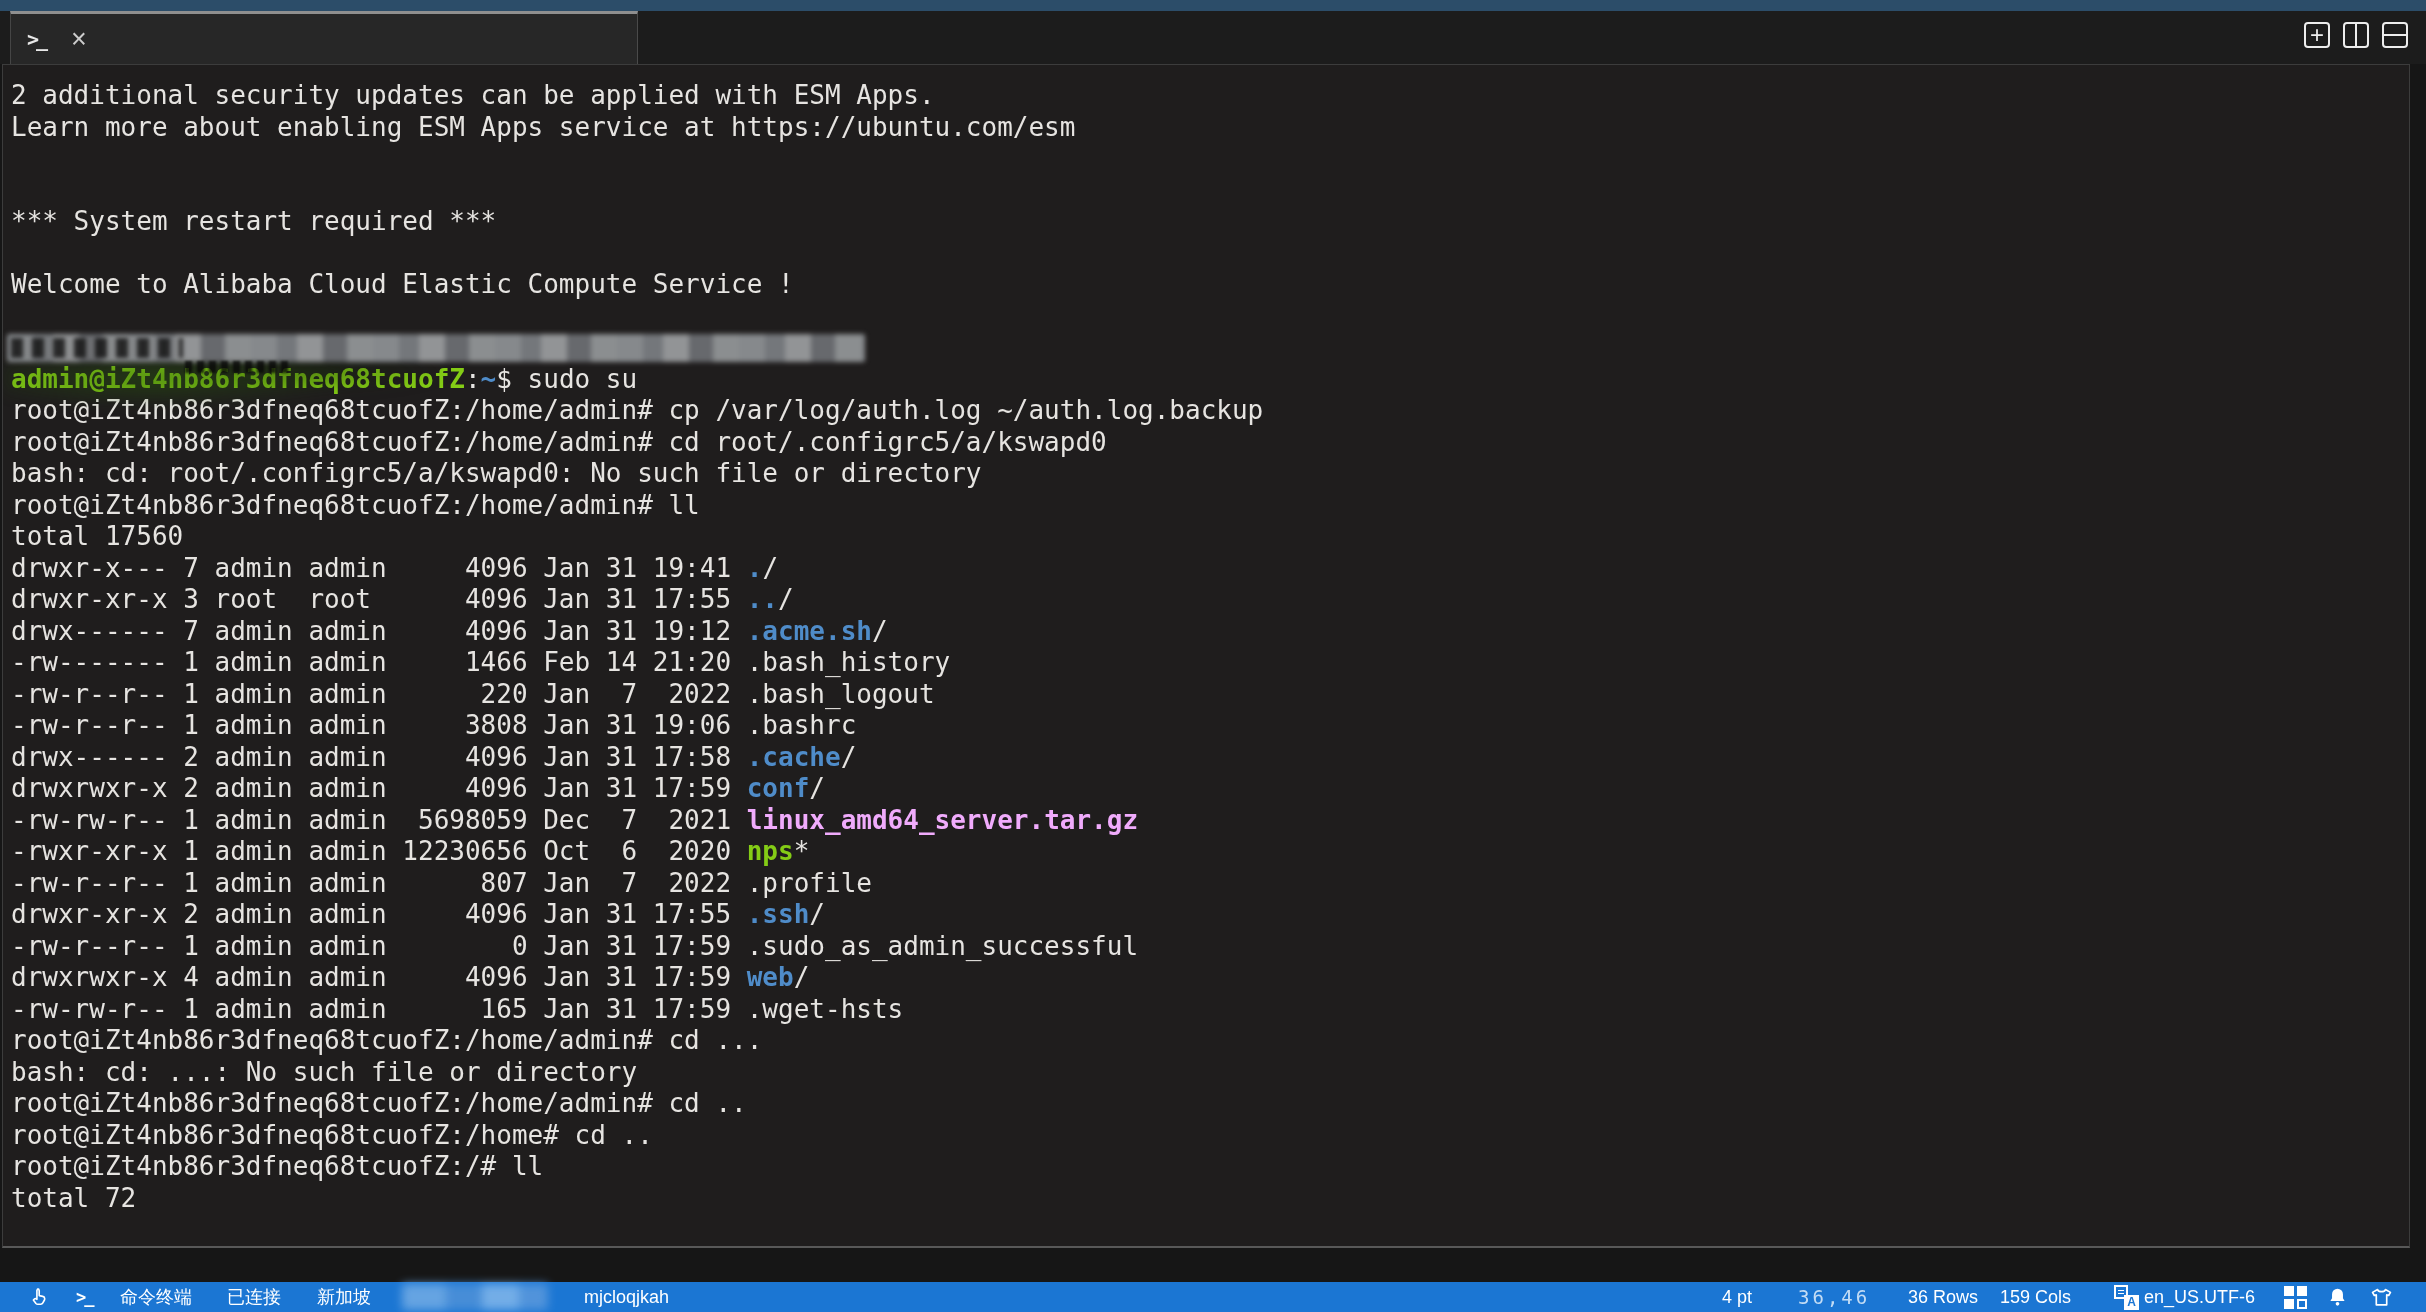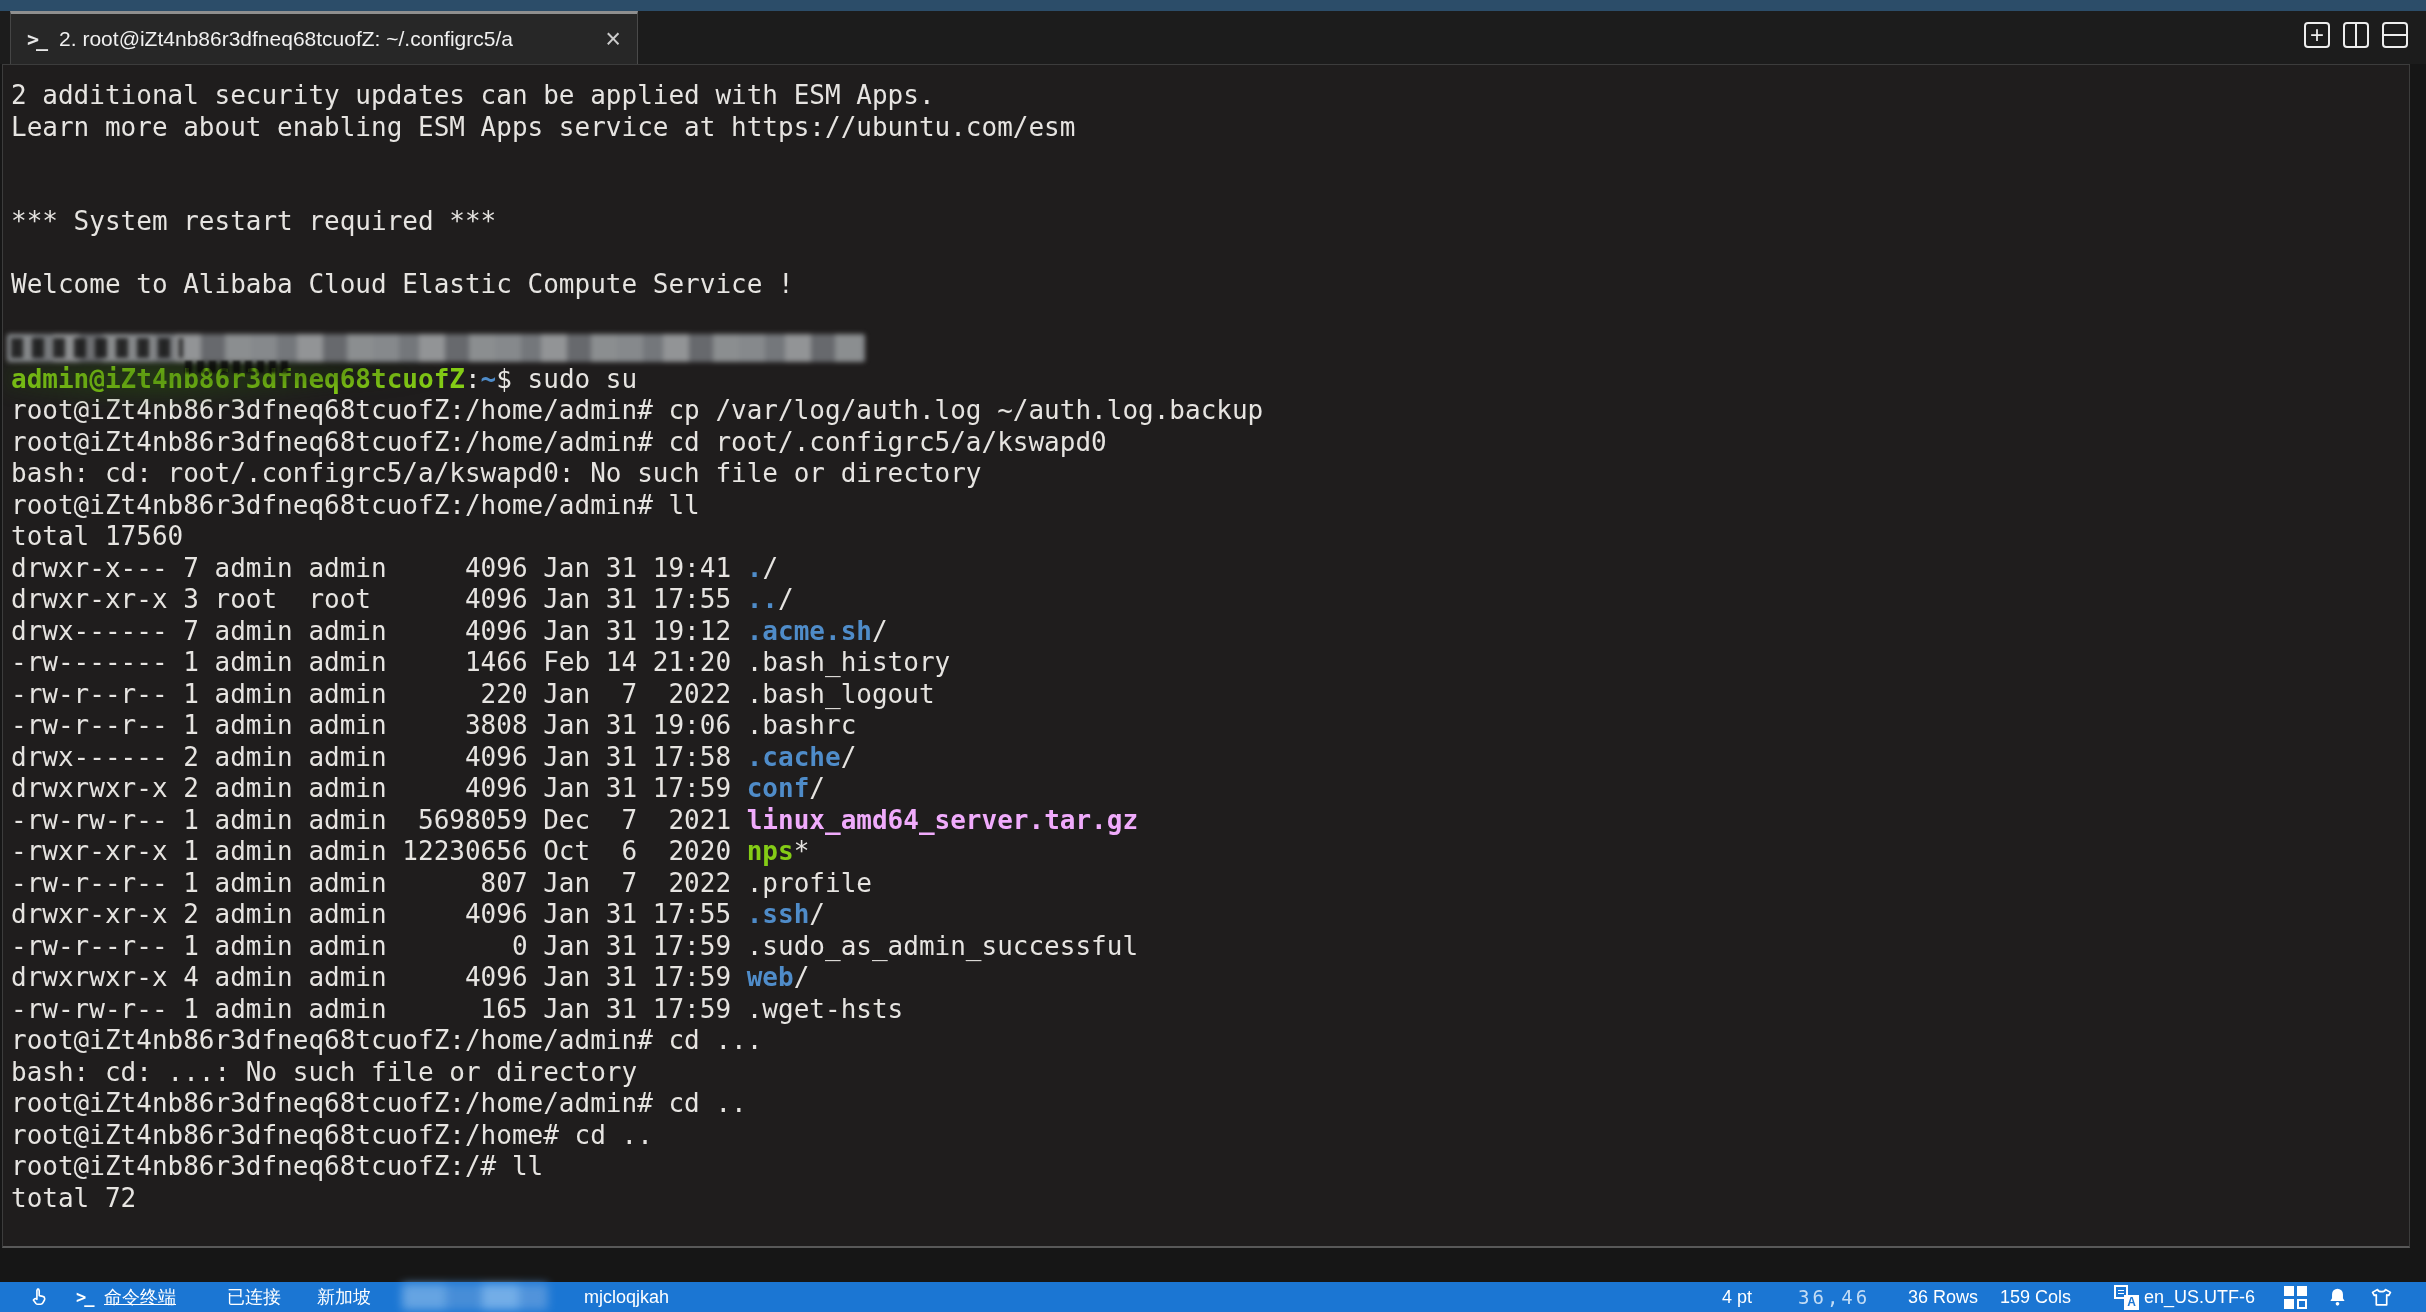--- a/index.html
+++ b/index.html
@@ -95,21 +95,20 @@
   svg{display:block;}
 </style>
 </head>
 <body>
 
 <div class="top-strip"></div>
 
 <div class="tab-bar">
   <div class="tab">
     <span class="tab-term-icon">&gt;_</span>
-    <span class="tab-title">2. root@iZt4nb86r3dfneq68tcuofZ: ~/.configrc5/a</span>
     <span class="tab-close">×</span>
   </div>
   <div class="window-actions">
     <div class="wa-btn">
       <span class="wa-plus">+</span>
     </div>
     <div class="wa-btn wa-split-v"></div>
     <div class="wa-btn wa-split-h"></div>
   </div>
 </div>
@@ -122,21 +121,21 @@
   <div class="censor-remnant"></div>
 </div>
 
 <div class="status-bar">
   <div class="sb" style="left:28px;">
     <svg width="23" height="23" viewBox="0 0 24 24">
       <path d="M10 3.2c.95 0 1.7.75 1.7 1.7V10l3.7.85c1.2.28 2.05 1.35 2.05 2.58 0 .42-.1.84-.3 1.2l-1.65 3.1c-.42.8-1.25 1.3-2.15 1.3h-3.2c-.72 0-1.4-.32-1.85-.88L5.6 14.6l1.25-1.1c.42-.37 1.02-.43 1.5-.15l.95.55V4.9c0-.95.75-1.7 1.7-1.7z" fill="none" stroke="#ffffff" stroke-width="1.7" stroke-linejoin="round"></path>
     </svg>
   </div>
   <div class="sb sb-termicon" style="left:76px;">&gt;_</div>
-  <div class="sb" style="left:104px;text-decoration:underline;">命令终端</div>
+  <div class="sb" style="left:120px;">命令终端</div>
   <div class="sb" style="left:227px;">已连接</div>
   <div class="sb" style="left:317px;">新加坡</div>
   <div class="status-blur"></div>
   <div class="sb" style="left:584px;">mjcloqjkah</div>
 
   <div class="sb" style="left:1722px;">4 pt</div>
   <div class="sb sb-mono" style="left:1798px;">36,46</div>
   <div class="sb" style="left:1908px;">36 Rows</div>
   <div class="sb" style="left:2000px;">159 Cols</div>
   <div class="sb" style="left:2114px;">

